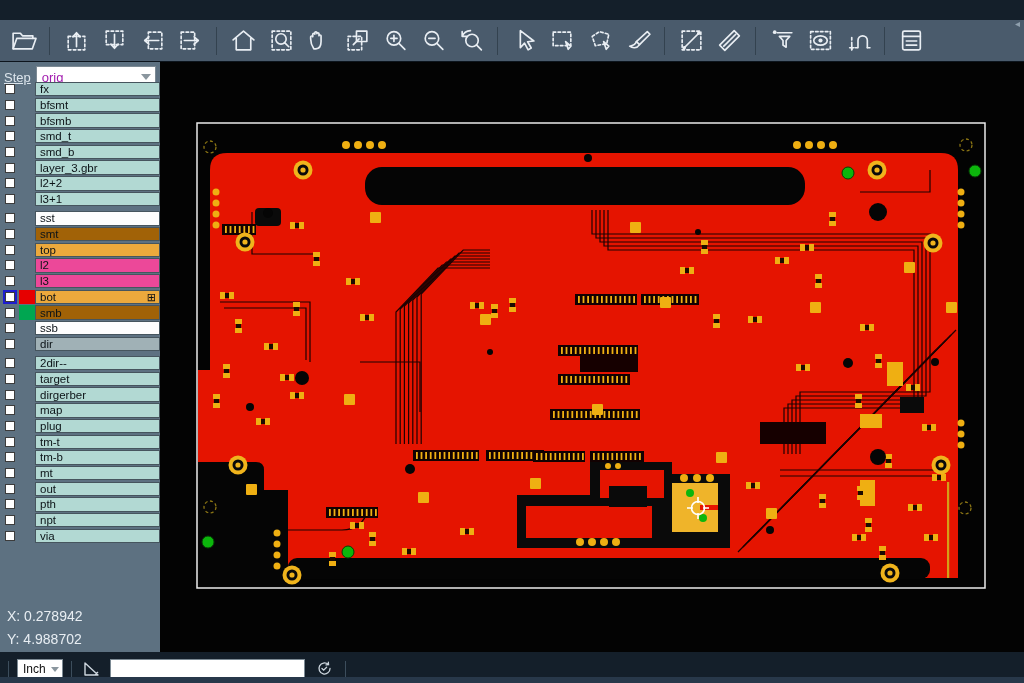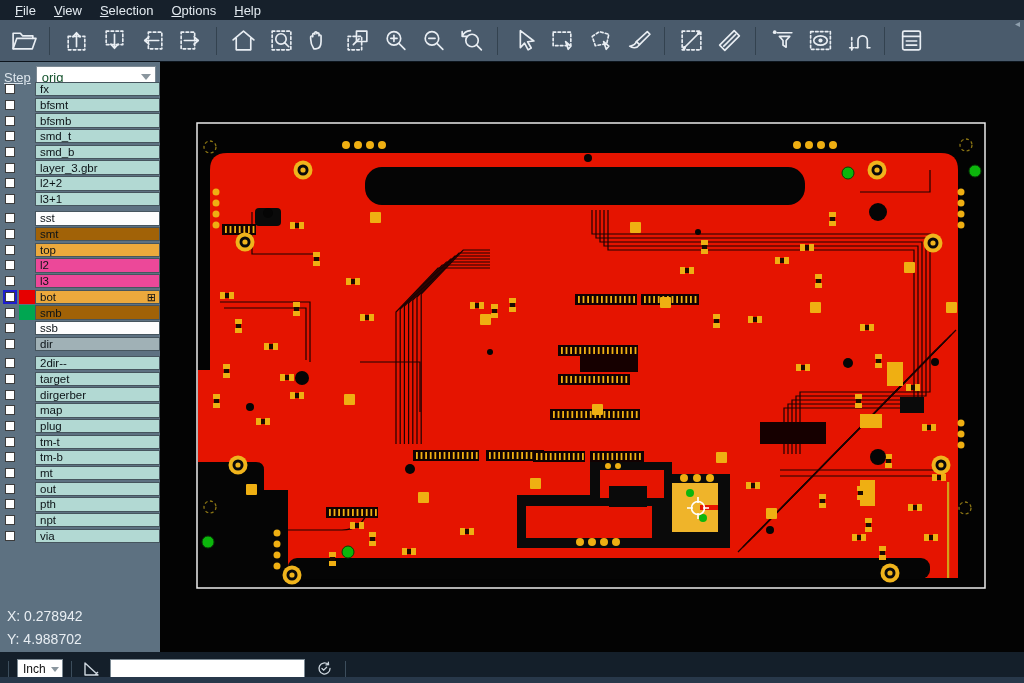--- a/index.html
+++ b/index.html
@@ -25,21 +25,21 @@
 
   
   .content { position:absolute; left:0; top:62px; width:1024px; height:590px; display:flex; }
   .sidebar { position:relative; width:160px; height:590px; background:#5d7181; flex:none; }
   .main { position:relative; width:864px; height:590px; background:#030303; }
 
   
   .steprow { display:flex; align-items:center; height:30px; padding:0 4px; }
   .steplabel { color:#dce5ec; font-size:13px; margin-right:5px;text-decoration:underline; }
   .stepselect { flex:1; height:22px; background:#fff; border:1px solid #7c8a94; display:flex;
-                align-items:center; font-size:13px; color:#14532d; padding-left:5px; position:relative; }
+                align-items:center; font-size:13px; color:#a21caf; padding-left:5px; position:relative; }
   .stepselect .chev { position:absolute; right:4px; top:7px; width:0; height:0;
                 border-left:5px solid transparent; border-right:5px solid transparent;
                 border-top:6px solid #8a969e; }
 
   
   .layers { position:absolute; left:0; top:20px; width:160px; }
   .layer-group { margin-bottom:5px; }
   .lrow { display:flex; align-items:stretch; height:14.4px; margin-bottom:1.3px; }
   .cbcell { width:19px; display:flex; align-items:center; justify-content:center; flex:none; }
   .cb { width:10px; height:10px; background:#fff; border:1px solid #3c3c3c; }
@@ -70,27 +70,20 @@
               font-size:12px; padding:0 4px; margin-left:6px; }
   .refbtn { width:26px; height:20px; display:flex; align-items:center; justify-content:center;
             margin-left:6px; }
   .bottomstrip { position:absolute; left:0; top:677px; width:1024px; height:6px; background:#28384a; }
 </style>
 </head>
 <body>
 
 <div class="app">
 
-  <div class="menubar" id="menubar">
-      <span class="menuitem"><u>F</u>ile</span>
-      <span class="menuitem"><u>V</u>iew</span>
-      <span class="menuitem"><u>S</u>election</span>
-      <span class="menuitem"><u>O</u>ptions</span>
-      <span class="menuitem"><u>H</u>elp</span>
-    </div>
 
   <div class="toolbar" id="toolbar">
       <div class="tbtn">
         <svg viewBox="0 0 26 26">
           <path fill="none" stroke="#e9eef3" stroke-width="1.6" stroke-linecap="round" stroke-linejoin="round" d="M3 21 V6 H10 L12 8.5 H22 V11"></path>
           <path fill="none" stroke="#e9eef3" stroke-width="1.6" stroke-linecap="round" stroke-linejoin="round" d="M3 21 L6.5 11 H25 L21.5 21 Z"></path>
         </svg>
       </div>
       <div class="tsep"></div>
       <div class="tbtn">

